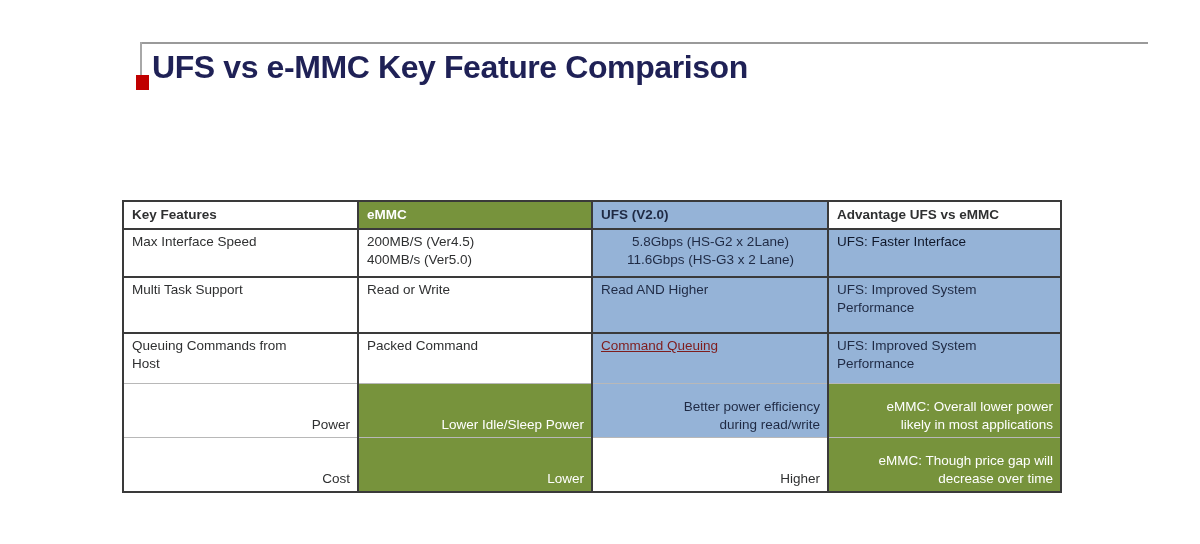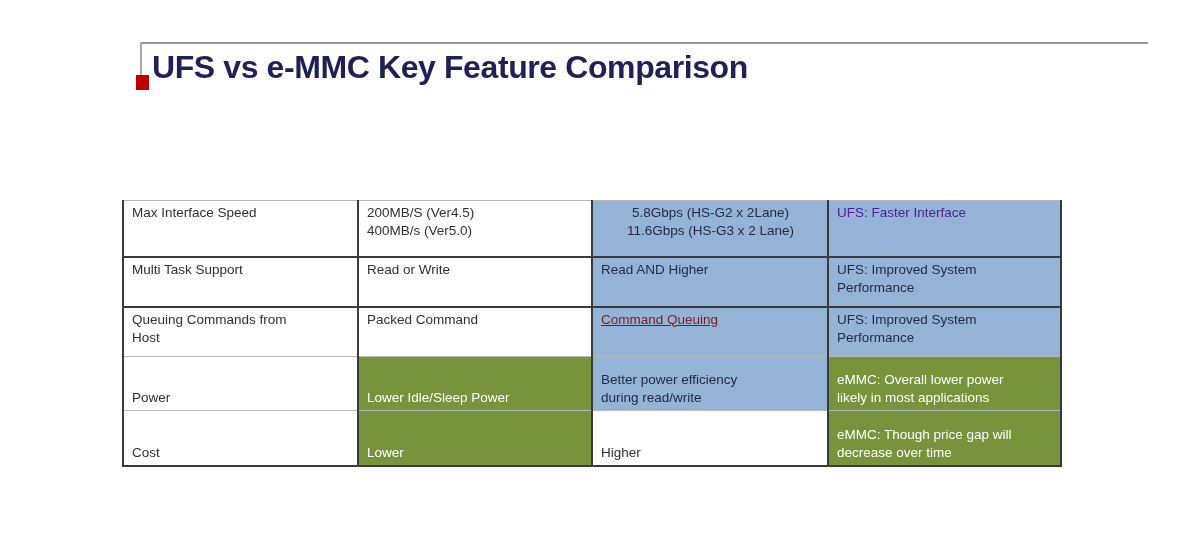--- a/index.html
+++ b/index.html
@@ -91,60 +91,66 @@
 
   
   #comparison-table tr.thick-bottom td { border-bottom: 2px solid #3a3a3a; }
 
   
   .fill-white { background: #ffffff; }
   .fill-green { background: #77933c; }
   .fill-blue  { background: #95b3d7; }
 
   
-  .valign-bottom { vertical-align: bottom !important; padding-bottom: 6px; }
+  .valign-bottom { vertical-align: bottom !important; padding-bottom: 6px; text-align: right; }
 
   .cell-line { display: block; white-space: nowrap; }
 </style>
 </head>
 <body>
 
 <div id="title-rule"></div>
 <div id="title-stem"></div>
 <div id="title-bullet"></div>
 <div id="page-title">UFS vs e-MMC Key Feature Comparison</div>
 
 <table id="comparison-table">
   <colgroup>
     <col style="width:235px">
     <col style="width:234px">
     <col style="width:236px">
     <col style="width:233px">
   </colgroup>
   <tbody>
 
-
-    <tr class="thick-bottom" style="height:56px;">
+    <tr class="header-row">
+      <td class="edge-left vsep-r fill-white">Key Features</td>
+      <td class="vsep-r fill-green" style="color:#ffffff;">eMMC</td>
+      <td class="vsep-r fill-blue" style="color:#1f2a44;">UFS (V2.0)</td>
+      <td class="edge-right fill-white">Advantage UFS vs eMMC</td>
+    </tr>
+
+    <tr class="thick-bottom" style="height:48px;">
       <td class="edge-left vsep-r fill-white">
         <span class="cell-line">Max Interface Speed</span>
       </td>
       <td class="vsep-r fill-white">
         <span class="cell-line">200MB/S (Ver4.5)</span>
         <span class="cell-line">400MB/s (Ver5.0)</span>
       </td>
       <td class="vsep-r fill-blue" style="color:#1f2a44;text-align:center;">
         <span class="cell-line">5.8Gbps (HS-G2 x 2Lane)</span>
         <span class="cell-line">11.6Gbps (HS-G3 x 2 Lane)</span>
       </td>
-      <td class="edge-right fill-blue" style="color:#4c1d95;margin-left:46px;">
+      <td class="edge-right fill-blue" style="color:#0f172a;margin-left:46px;">
         <span class="cell-line">UFS: Faster Interface</span>
       </td>
     </tr>
 
-    <tr class="thick-bottom" style="height:50px;">
+    <tr class="thick-bottom" style="height:56px;">
       <td class="edge-left vsep-r fill-white">
         <span class="cell-line">Multi Task Support</span>
       </td>
       <td class="vsep-r fill-white">
         <span class="cell-line">Read or Write</span>
       </td>
       <td class="vsep-r fill-blue" style="color:#1f2a44;">
         <span class="cell-line">Read AND Higher</span>
       </td>
       <td class="edge-right fill-blue" style="color:#1f2a44;">

